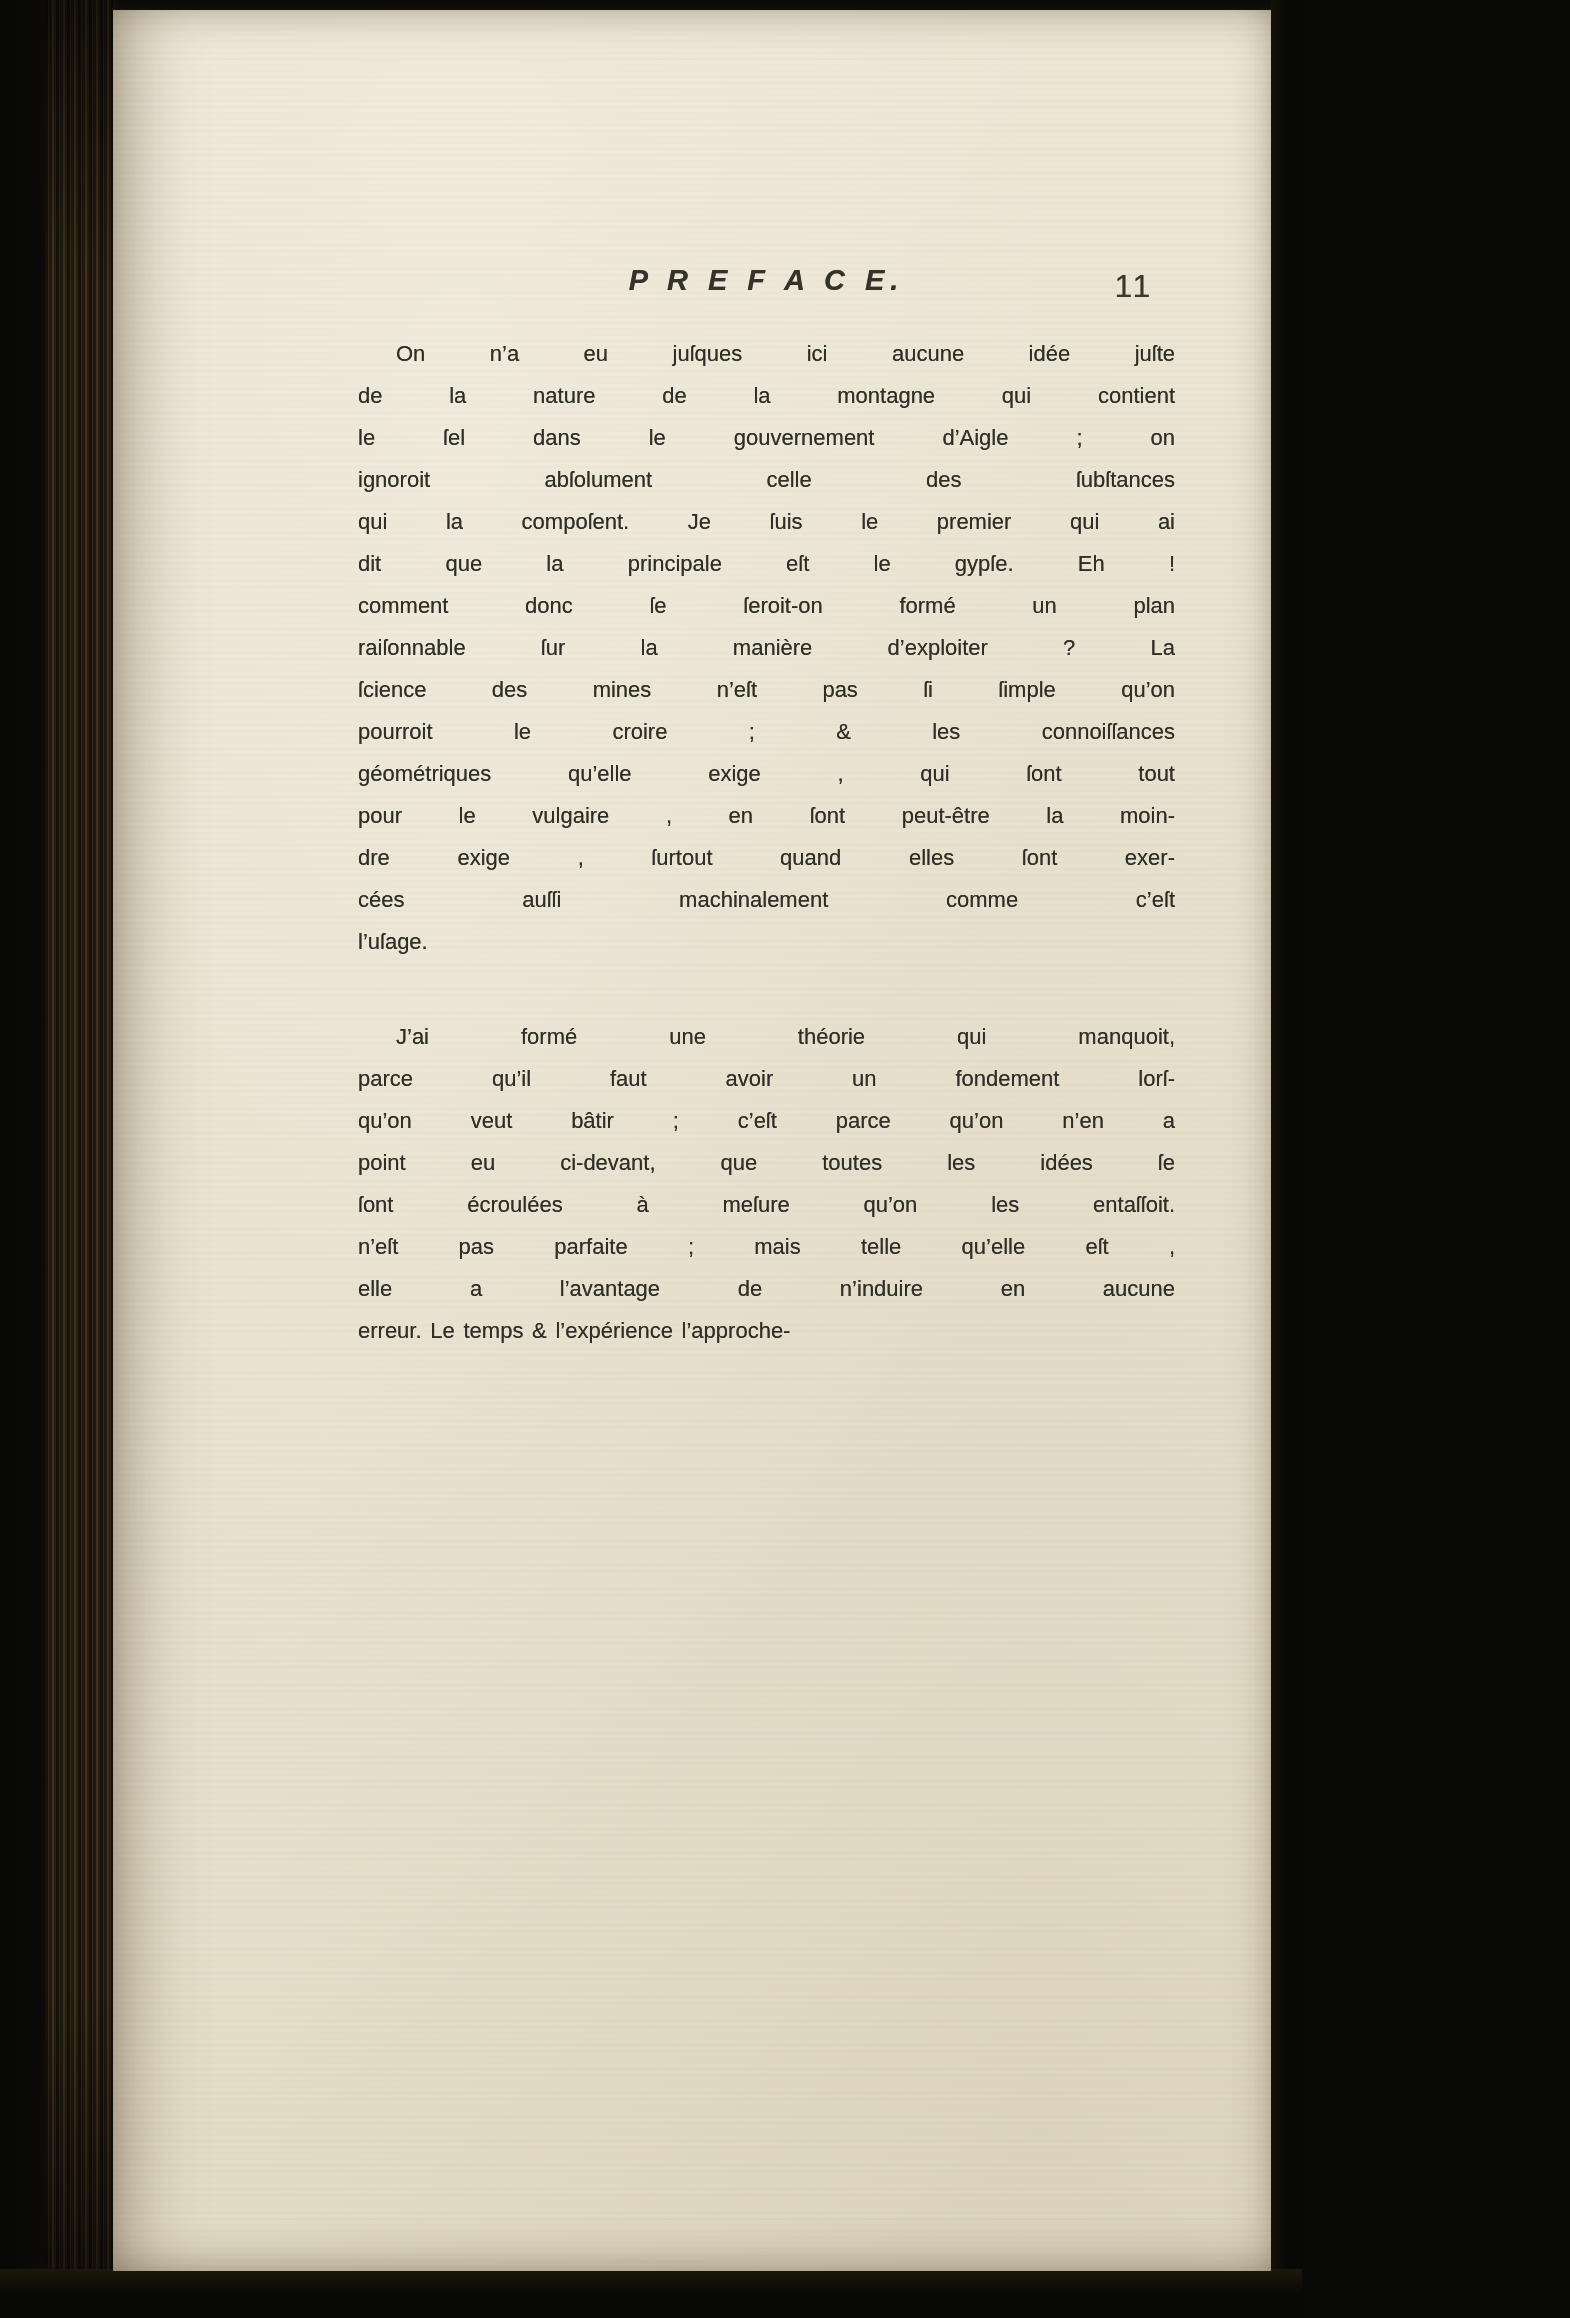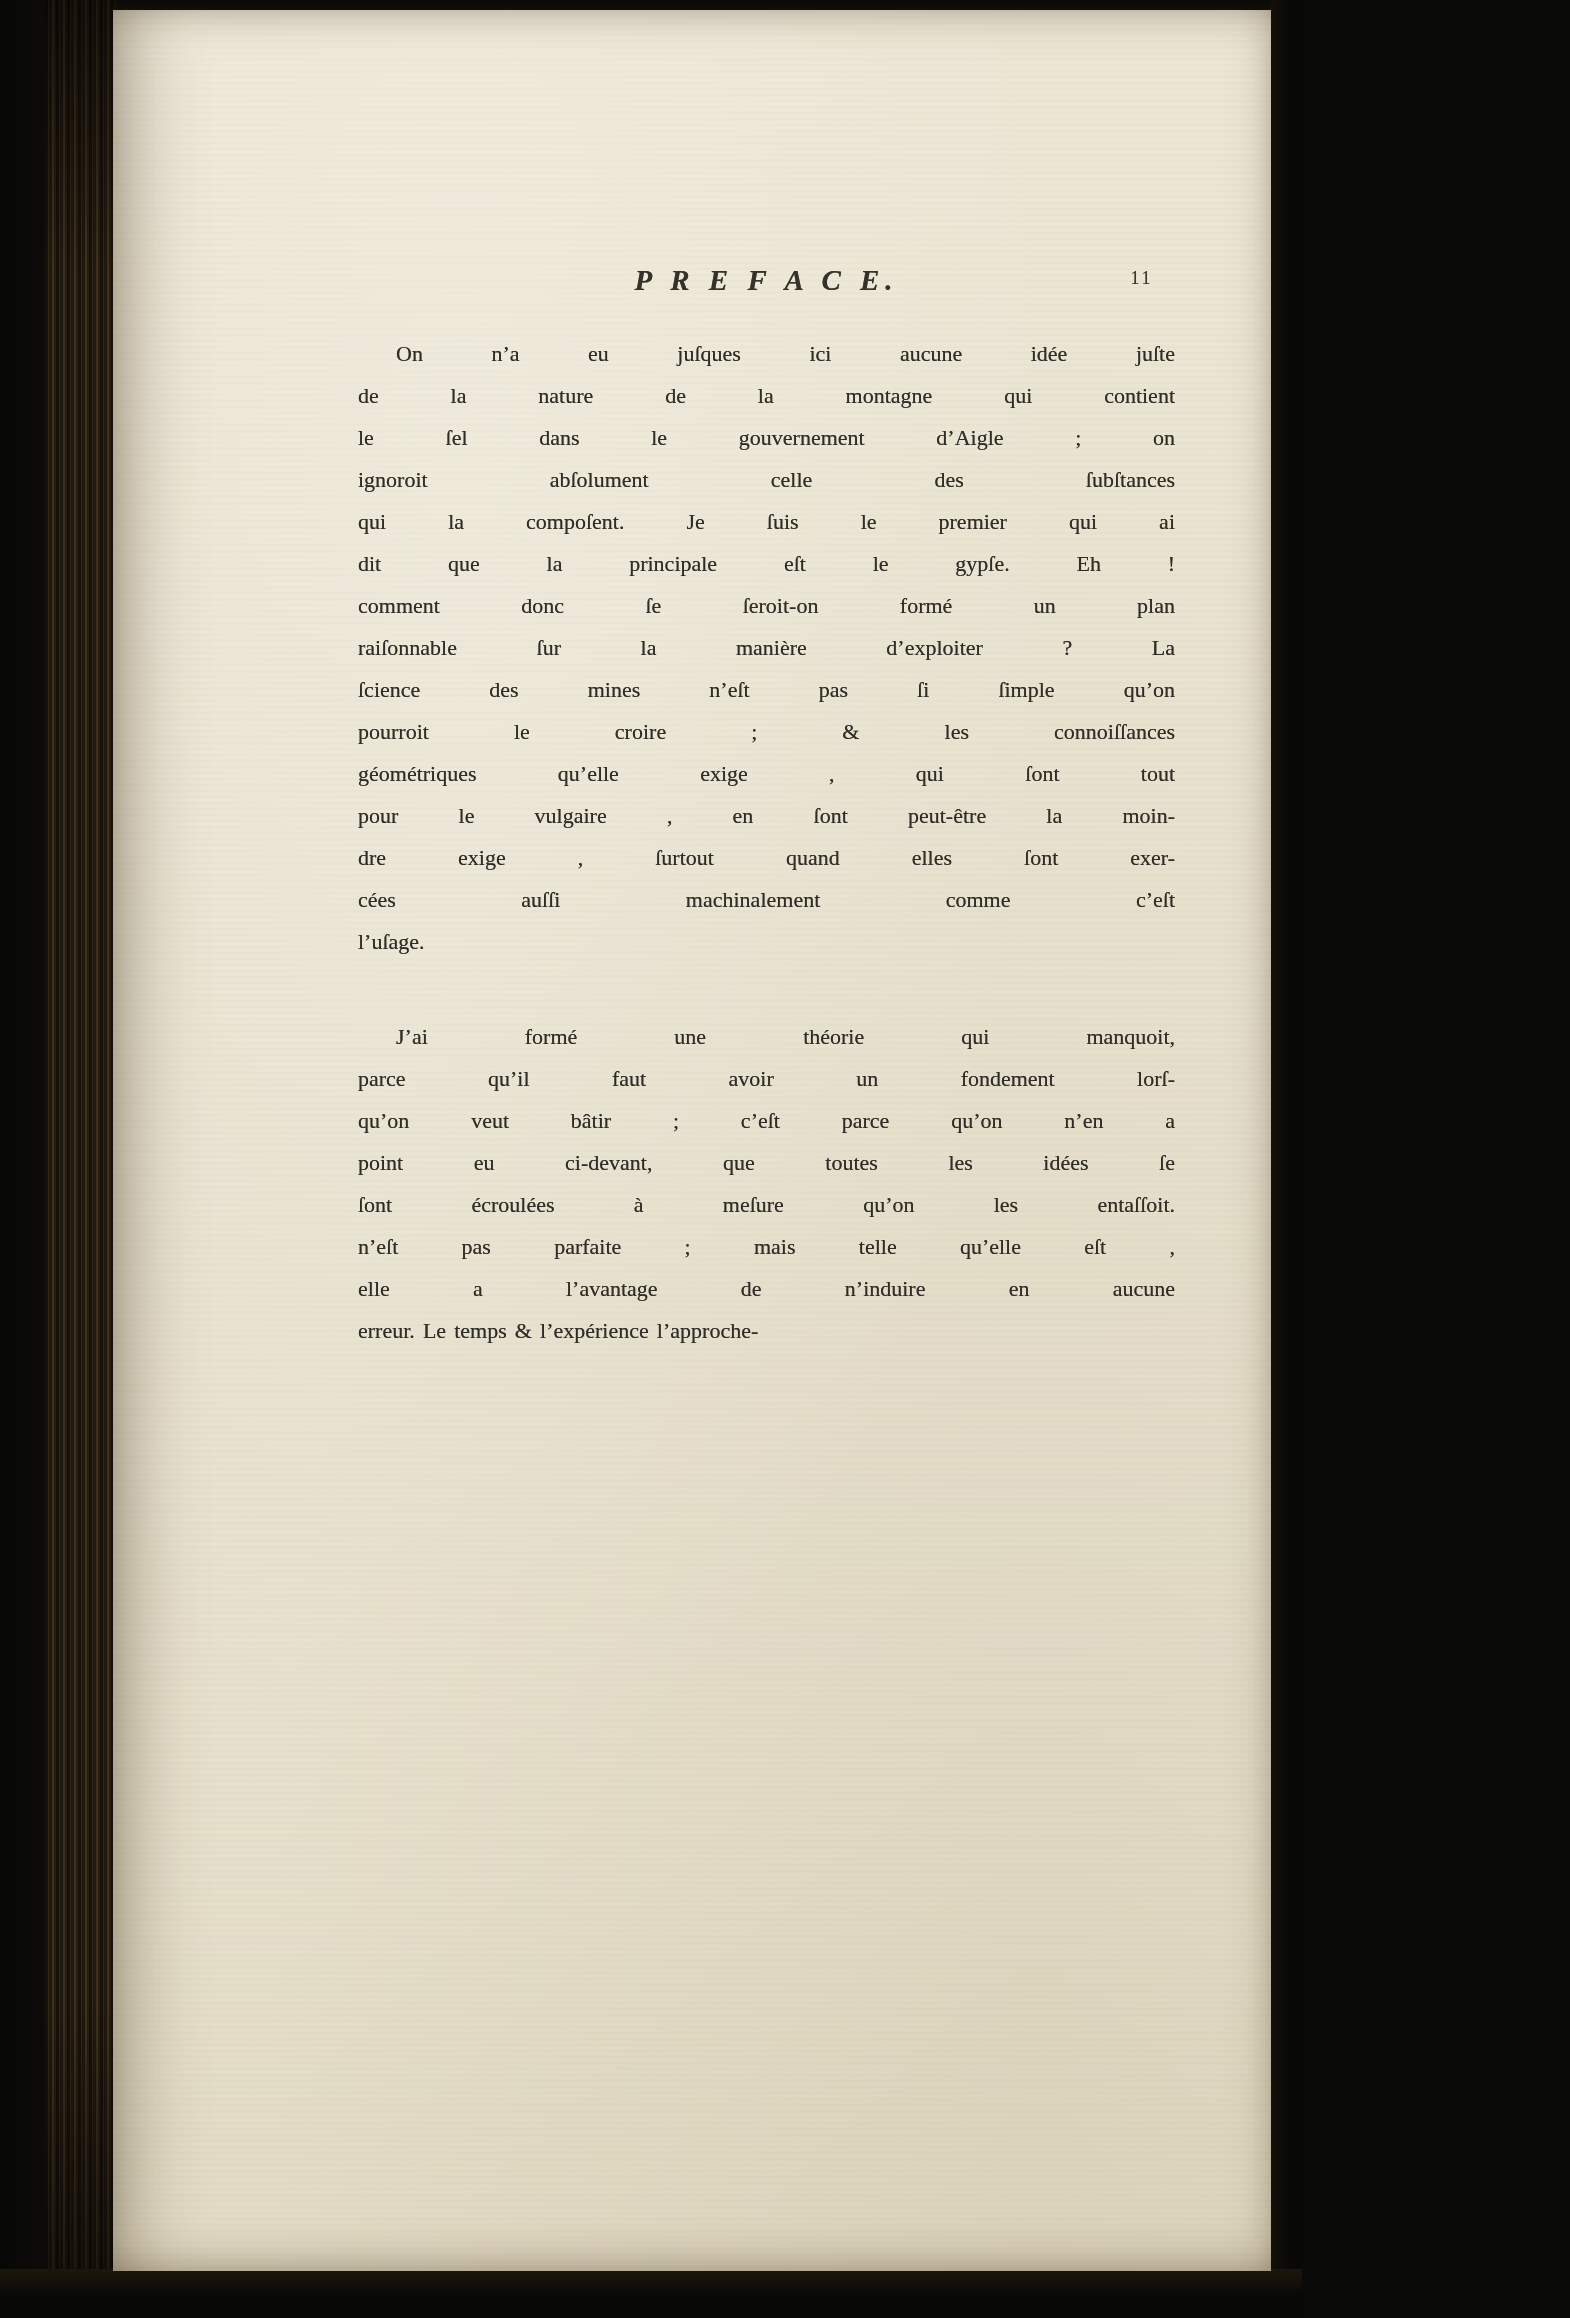--- a/index.html
+++ b/index.html
@@ -6,21 +6,21 @@
     margin: 0;
     padding: 0;
     background: #090908;
   }
   #scan-root {
     position: relative;
     width: 1302px;
     height: 2319px;
     overflow: hidden;
     background: #0b0a08;
-    font-family: Liberation Serif, serif;
+    font-family: Liberation Sans, sans-serif;
   }
 
   
   .edge-left-black {
     position: absolute; left: 0; top: 0; width: 45px; height: 100%;
     background: linear-gradient(90deg, #070706, #0c0b09);
   }
   .book-fore-edge {
     position: absolute; left: 45px; top: 0; width: 72px; height: 100%;
     background:
@@ -87,21 +87,21 @@
     font-weight: bold;
     font-size: 29px;
     letter-spacing: 6px;
     color: #34322b;
     text-shadow: 0 0 0.6px rgba(45,42,35,0.65);
   }
   .page-number {
     position: absolute;
     right: 22px;
     top: 3.4px;
-    font-size: 18px;
+    font-size: 32px;
     letter-spacing: 2.6px;
     color: #3a372e;
     text-shadow: 0 0 0.6px rgba(45,42,35,0.6);
   }
 
   .paragraph {
     margin-top: 19px;
     font-size: 22px;
     line-height: 42px;
     word-spacing: 2.6px;

